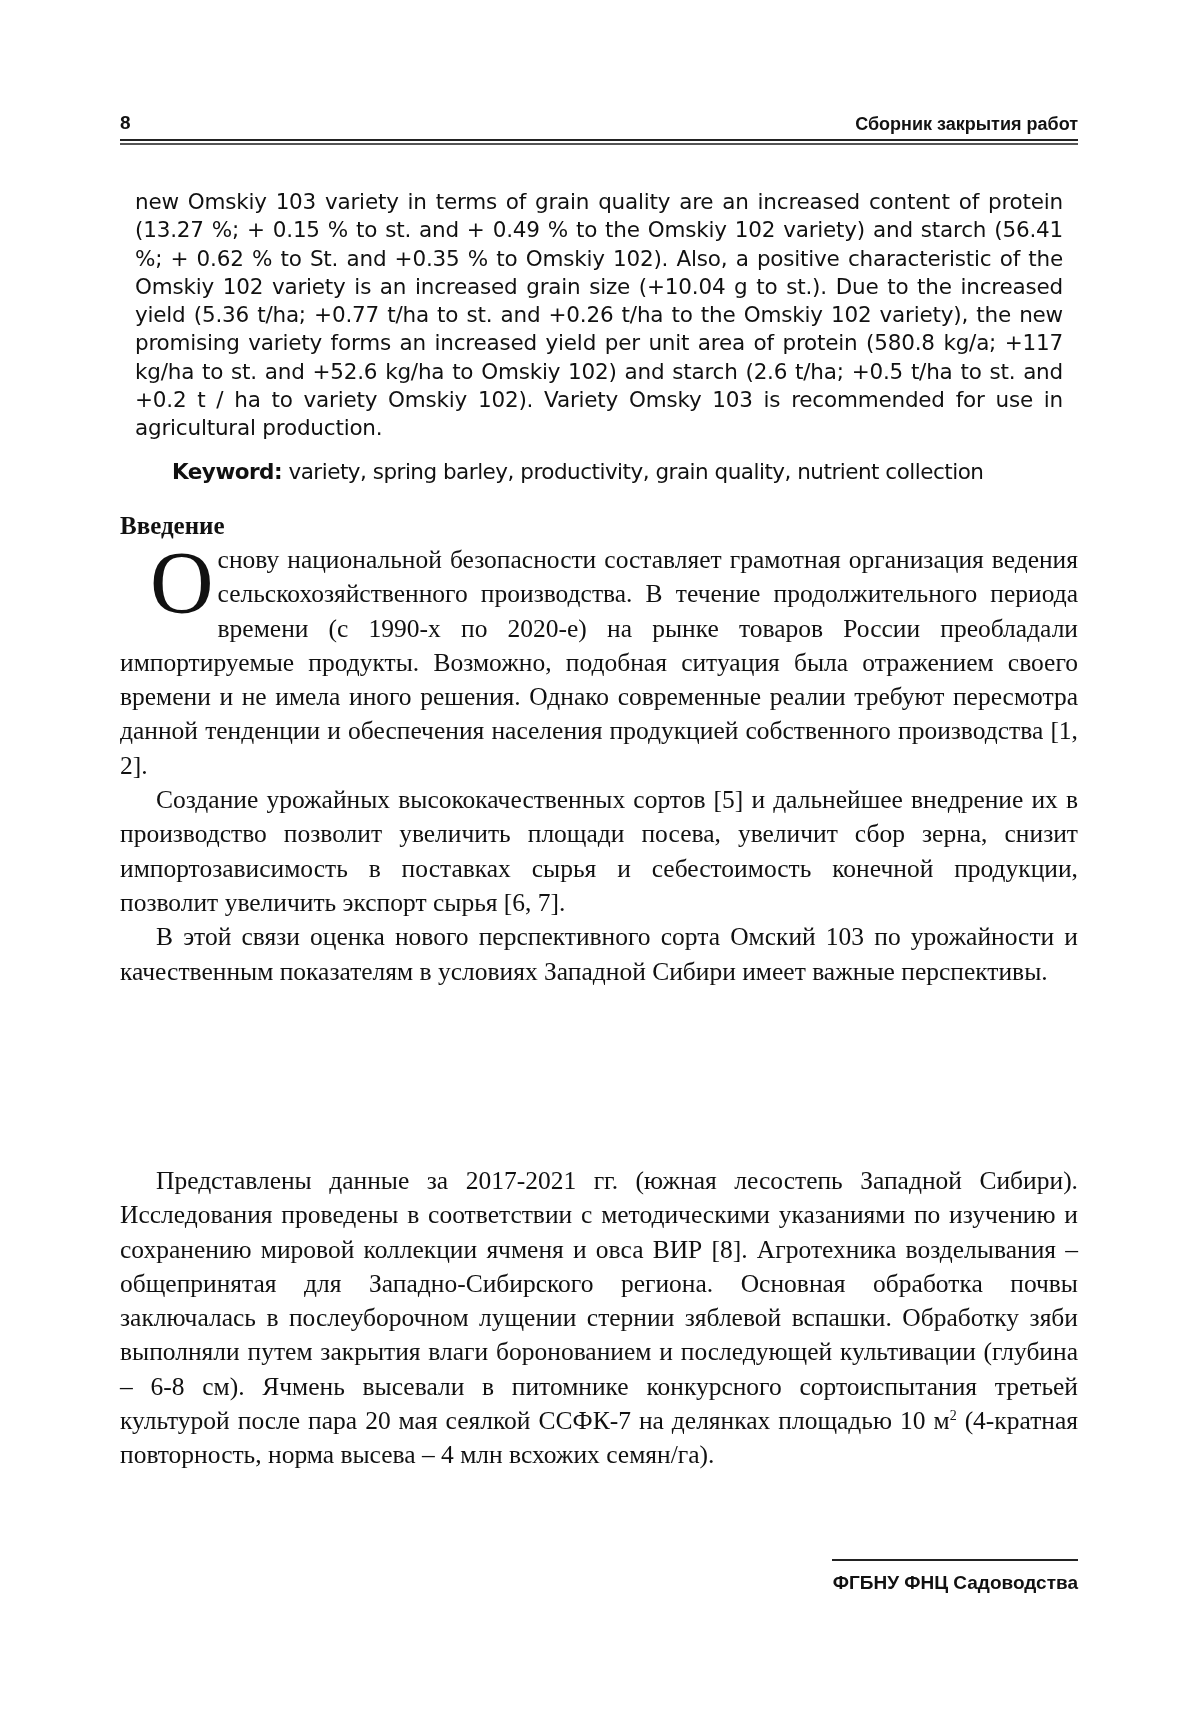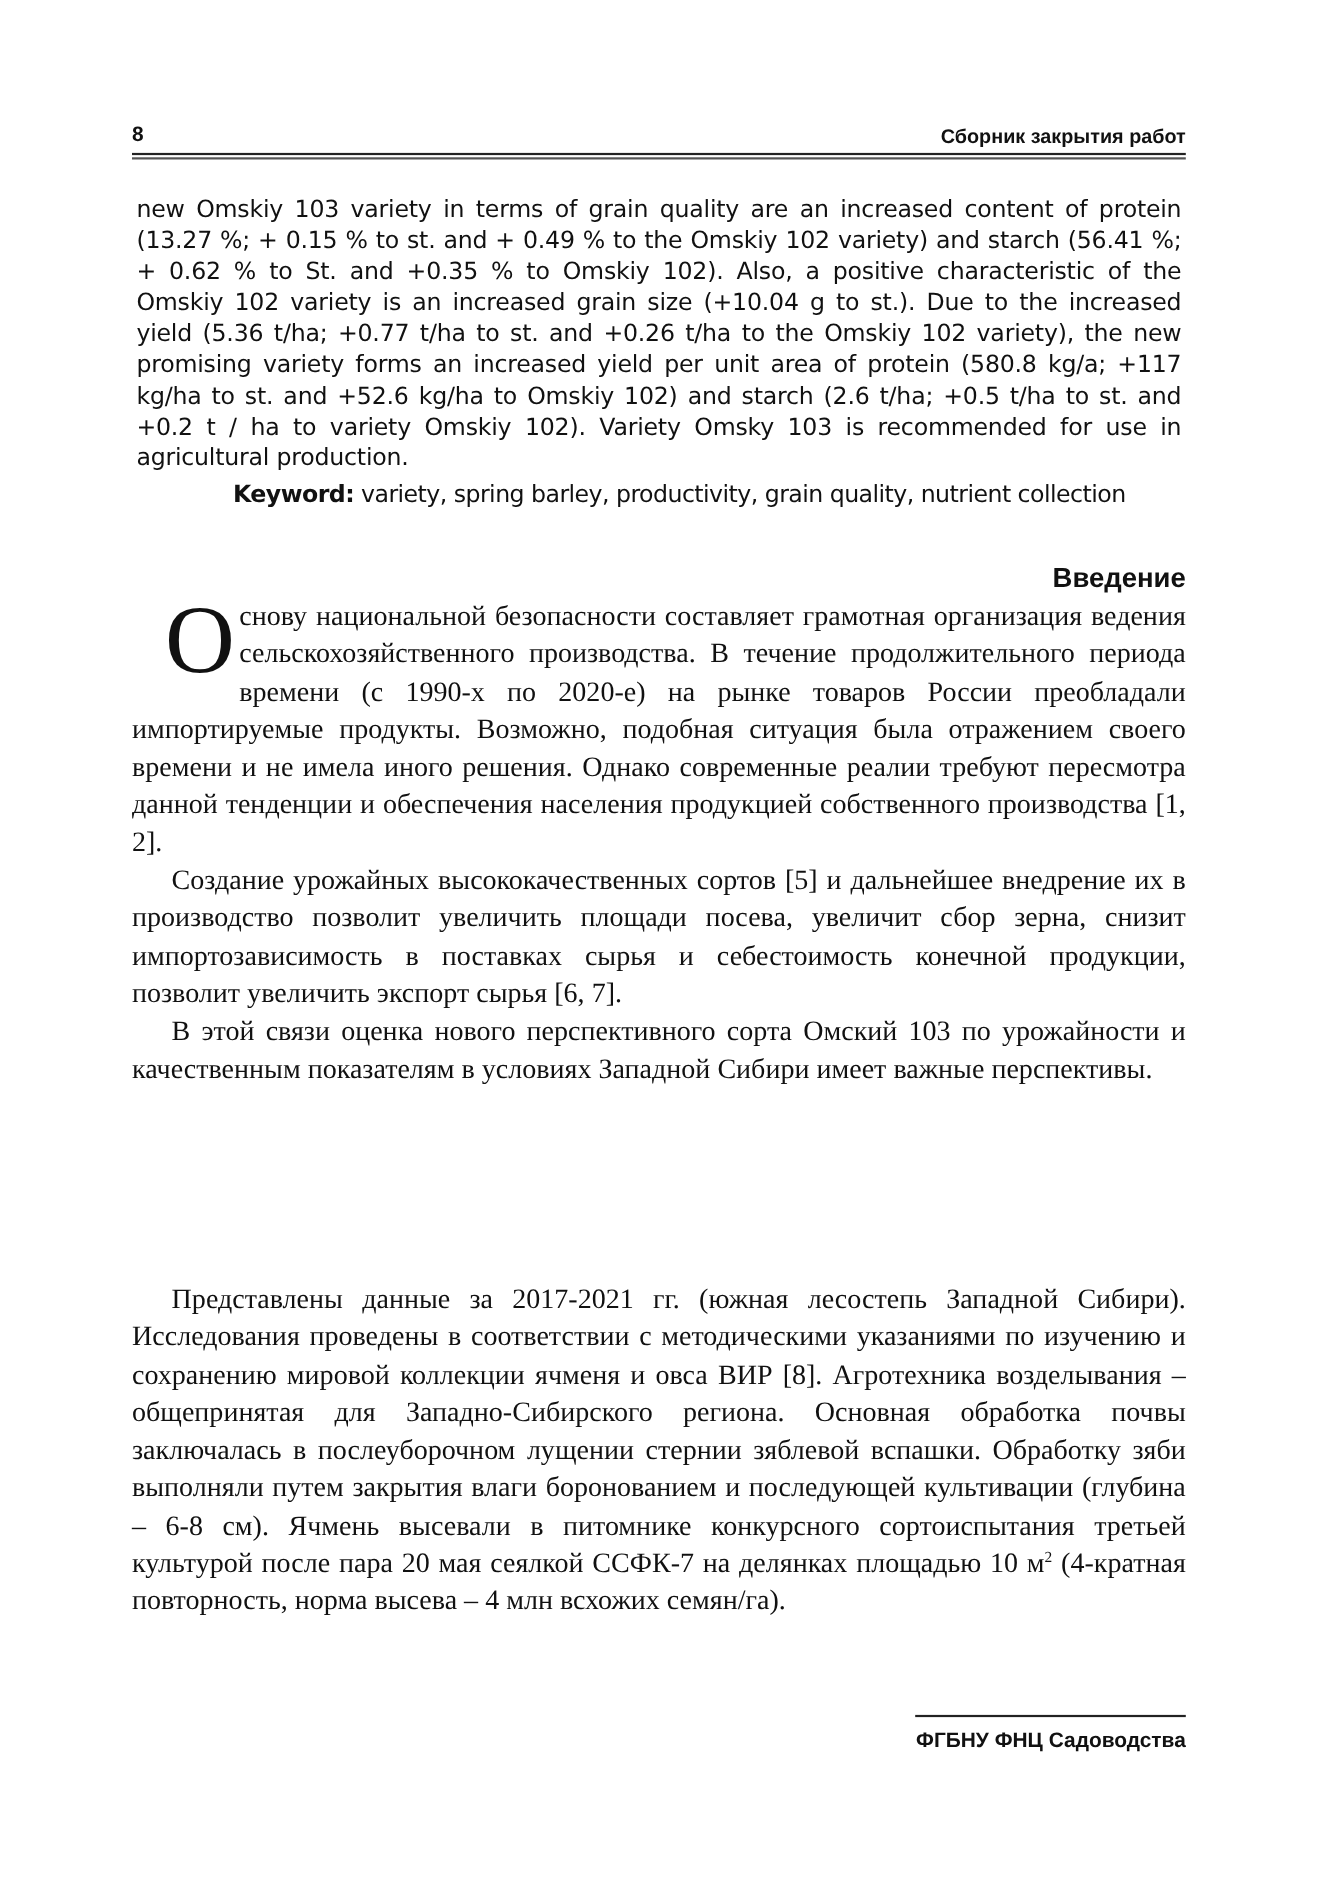--- a/index.html
+++ b/index.html
@@ -57,35 +57,35 @@
       left: 0;
       width: 958px;
       font-family: "DejaVu Sans", sans-serif;
       font-size: 21.5px;
       line-height: 28.3px;
       text-align: justify;
       letter-spacing: -0.2px;
       word-spacing: 0px;
     }
     .abstract p {
-      margin: 4px;
+      margin: 15px;
     }
     .keywords {
       text-indent: 37px;
-      text-align: center;
+      text-align: left;
       letter-spacing: -0.5px;
     }
     .keywords b {
       font-weight: bold;
     }
     .section-title {
-      font-family: Liberation Sans, sans-serif;
+      font-family: Liberation Serif, serif;
       font-weight: bold;
       font-size: 25px;
-      text-align: right;
+      text-align: left;
       margin: 0;
       line-height: 34px;
     }
     .body-text {
       font-family: "Liberation Serif", serif;
       font-size: 25.5px;
       line-height: 34.3px;
       text-align: justify;
     }
     .body-text p {

